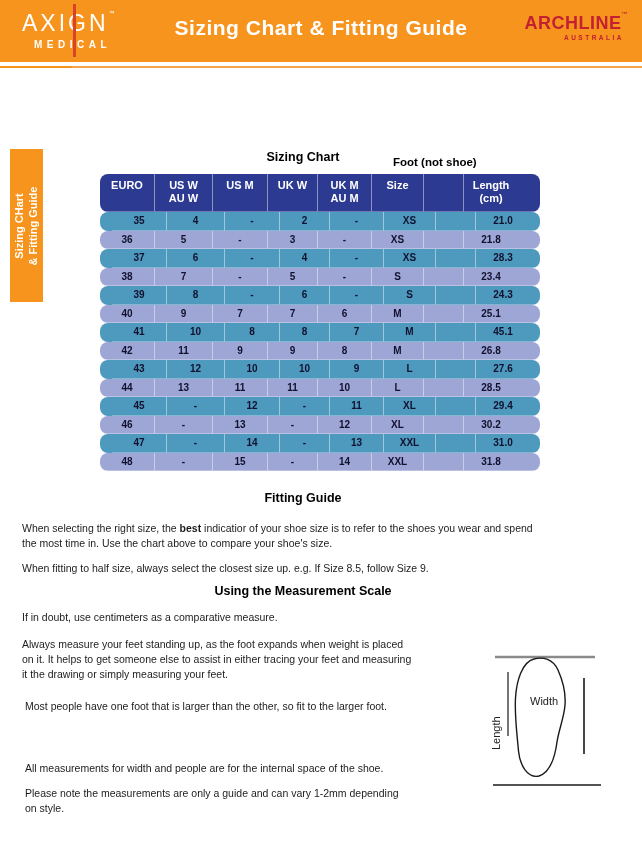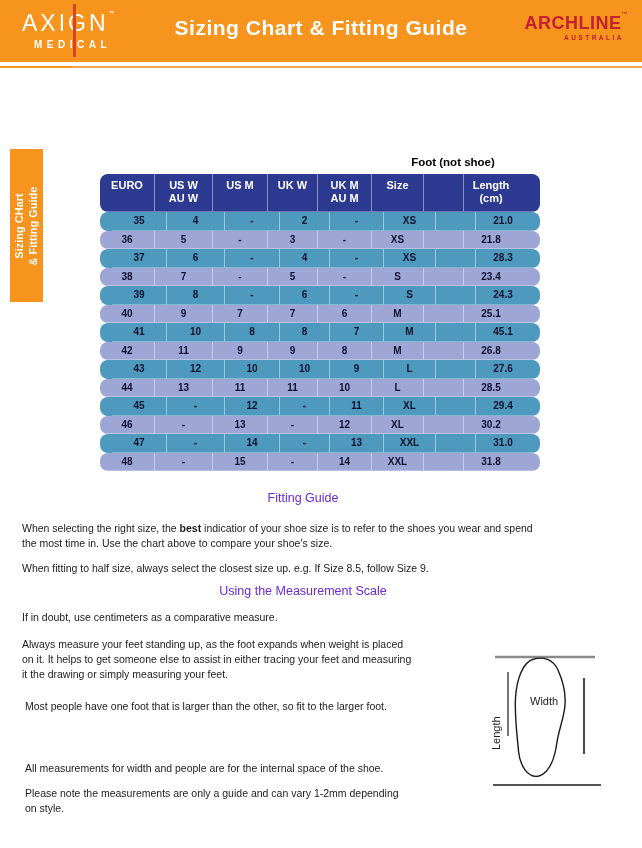--- a/index.html
+++ b/index.html
@@ -32,38 +32,38 @@
   .archline-sub{font-size:6.5px;letter-spacing:2.5px;font-weight:bold;margin-top:2px;padding-right:4px;}
   .header-line{position:absolute;left:0;top:66px;width:642px;height:2px;background:var(--orange-light);}
   .header-line .dark-seg{position:absolute;left:0;top:0;width:72px;height:2px;background:var(--orange);}
 
   
   .side-tab{position:absolute;left:10px;top:149px;width:33px;height:153px;background:var(--orange);}
   .side-tab-text{position:absolute;left:50%;top:50%;transform:translate(-50%,-50%) rotate(-90deg);width:150px;text-align:center;color:#fff;font-size:11px;font-weight:bold;line-height:1.25;white-space:pre-line;}
 
   
   .chart-title{position:absolute;left:103px;top:150px;width:400px;text-align:center;font-size:12.5px;font-weight:bold;color:#000;}
-  .foot-note{position:absolute;left:393px;top:156px;width:120px;text-align:center;font-size:11.5px;font-weight:bold;color:#000;}
+  .foot-note{position:absolute;left:393px;top:156px;width:120px;text-align:left;font-size:11.5px;font-weight:bold;color:#000;}
 
   
   .sizing-table{position:absolute;left:100px;top:174px;width:440px;}
   .t-row{display:grid;grid-template-columns:55px 58px 55px 50px 54px 52px 40px 76px;width:440px;border-radius:8px;}
   .t-head{background:var(--header-blue);}
   .t-head .t-cell{color:#fff;font-size:11px;font-weight:bold;white-space:pre-line;line-height:1.2;padding-top:5px;padding-bottom:4px;min-height:38px;}
   .t-body-row .t-cell{height:18.5px;font-size:10px;font-weight:bold;color:var(--table-ink);}
   .t-cell{display:flex;align-items:center;justify-content:center;text-align:center;border-right:1px solid rgba(255,255,255,0.45);border-bottom:1px solid rgba(255,255,255,0.3);}
   .t-cell:last-child{border-right:none;}
   .t-head .t-cell{align-items:flex-start;}
   .row-teal{background:var(--row-teal);padding-left:12px;}
   .row-lavender{background:var(--row-lavender);}
   .col-length{padding-right:22px;}
   .t-head .col-length{padding-right:22px;}
 
   
-  .doc-heading{position:absolute;left:103px;width:400px;text-align:center;font-size:12.5px;font-weight:normal;color:#6d28d9;}
+  .doc-heading{position:absolute;left:103px;width:400px;text-align:center;font-size:12.5px;font-weight:bold;color:#000000;}
   .h-fitting{top:491px;}
   .h-measure{top:584px;}
   .para{position:absolute;left:22px;width:604px;font-size:10.5px;line-height:1.45;color:var(--ink);white-space:pre-line;}
   .p-select{top:521px;}
   .p-half{top:561px;}
   .p-doubt{top:610px;}
   .p-standing{top:637px;width:460px;}
   .p-larger{top:699px;left:25px;}
   .p-internal{top:761px;left:25px;}
   .p-note{top:786px;left:25px;width:560px;}
@@ -91,20 +91,21 @@
   </div>
   <div class="header-line">
       <div class="dark-seg"></div>
     </div>
 
   <div class="side-tab">
     <div class="side-tab-text">Sizing CHart
 &amp; Fitting Guide</div>
   </div>
 
+  <div class="chart-title">Sizing Chart</div>
   <div class="foot-note">Foot (not shoe)</div>
 
   <div class="sizing-table">
       <div class="t-row t-head">
         <div class="t-cell">EURO</div>
         <div class="t-cell">US W
 AU W</div>
         <div class="t-cell">US M</div>
         <div class="t-cell">UK W</div>
         <div class="t-cell">UK M

